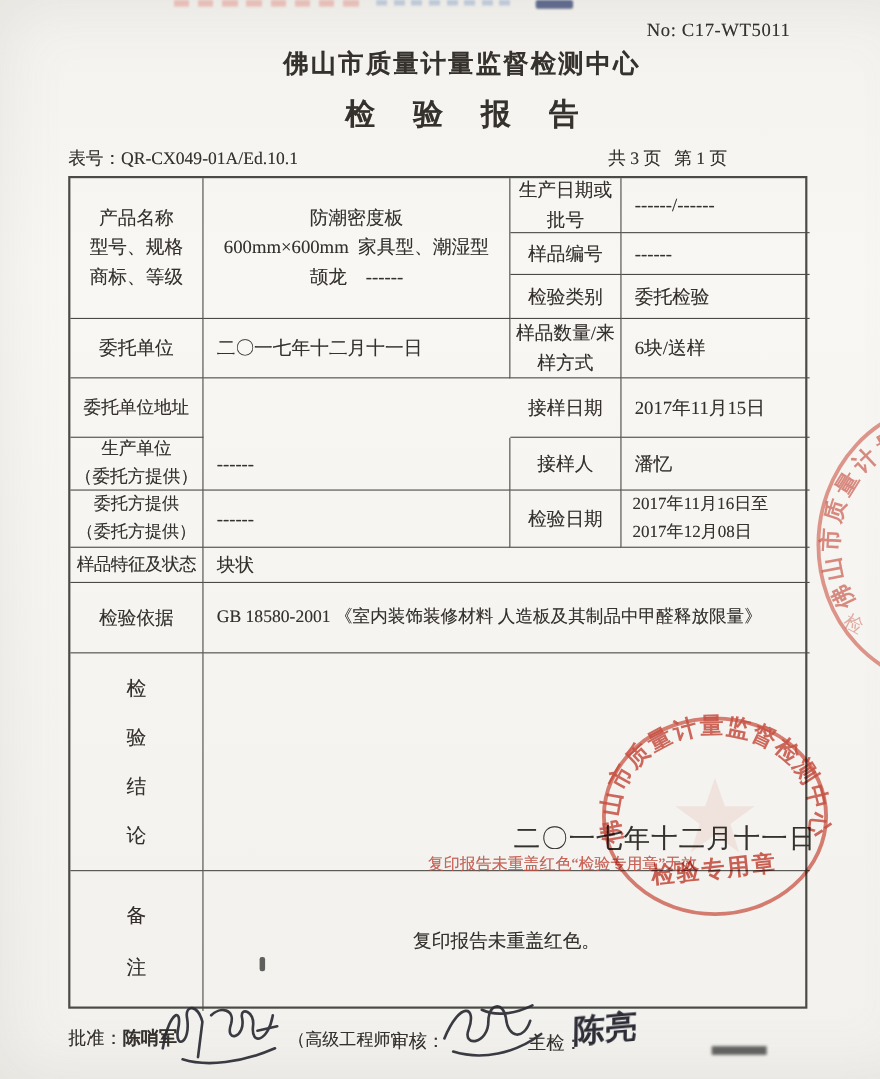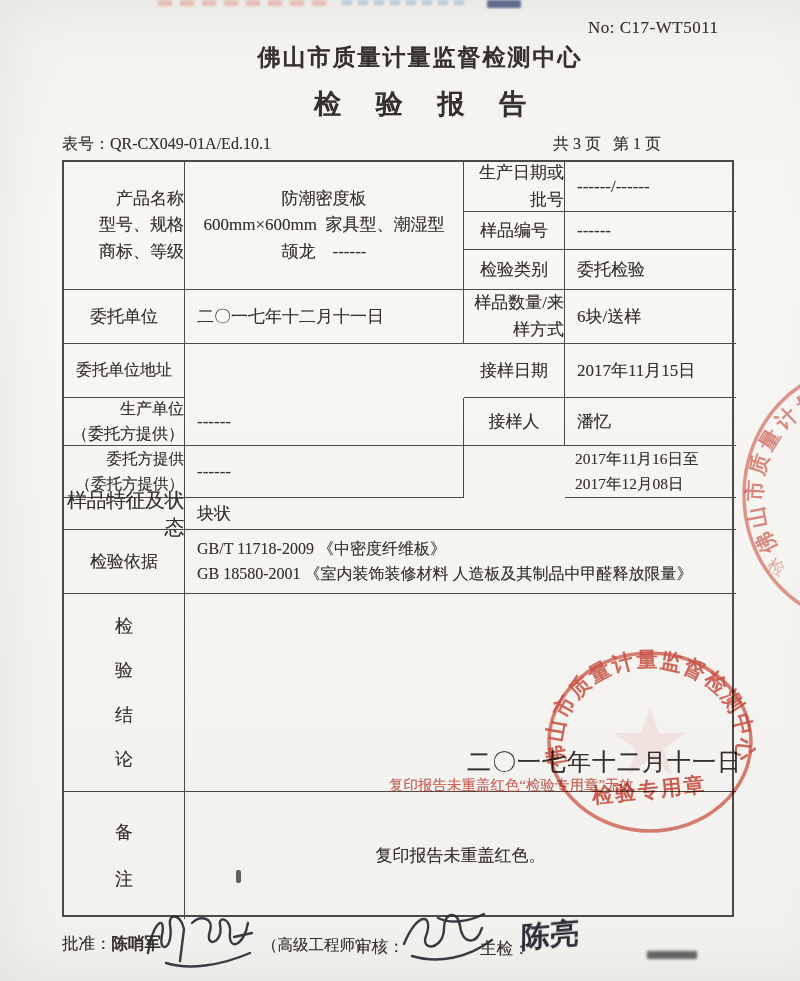--- a/index.html
+++ b/index.html
@@ -26,21 +26,21 @@
   .report-no{top:18px;left:588px;font-size:17px;letter-spacing:.5px;}
   .org-title{top:42px;left:0;width:100%;text-align:center;font-size:23px;font-weight:600;letter-spacing:2px;}
   .report-title{top:86px;left:0;width:100%;text-align:center;font-size:27px;font-weight:600;letter-spacing:14px;text-indent:14px;}
   .form-no{top:134px;left:62px;font-size:16px;}
   .pagination{top:134px;left:553px;font-size:16px;}
   
   .tbl{position:absolute;left:62px;top:160px;width:672px;height:757px;border:2px solid var(--bd);box-sizing:border-box;}
   .c{position:absolute;box-sizing:border-box;display:flex;align-items:center;font-size:17px;color:var(--ink);text-shadow:0 0 .5px rgba(60,55,50,.45);}
   .br{border-right:1.5px solid var(--bd);}
   .bb{border-bottom:1.5px solid var(--bd);}
-  .lab{flex-direction:column;justify-content:center;text-align:right;}
+  .lab{flex-direction:column;justify-content:center;text-align:center;}
   .val{padding-left:12px;}
   .lines{display:flex;flex-direction:column;justify-content:center;width:100%;}
   .lines div{line-height:1.55;}
   .cent{text-align:center;}
   .vlab{flex-direction:column;justify-content:space-between;align-items:center;font-size:18px;}
   .nowrap{white-space:nowrap;}
   
   .concl-text{position:absolute;left:14px;top:16px;width:535px;font-size:16.5px;line-height:34px;}
   .concl-text .ind{text-indent:2em;}
   .concl-date{position:absolute;left:282px;top:152px;font-size:24px;letter-spacing:1px;white-space:nowrap;}
@@ -128,34 +128,34 @@
     <div class="c br bb lab" style="left:400px;top:236px;width:101px;height:48px;">接样人</div>
     <div class="c bb val" style="left:501px;top:236px;width:171px;height:48px;">潘忆</div>
 
     <div class="c br bb lab" style="left:0;top:284px;width:121px;height:52px;font-size:15.5px;">
       <div class="lines">
         <div>委托方提供</div>
         <div>（委托方提供）</div>
       </div>
     </div>
     <div class="c br bb val" style="left:121px;top:284px;width:279px;height:52px;">------</div>
+    <div class="c br bb lab" style="left:400px;top:284px;width:101px;height:52px;">检验日期</div>
     <div class="c bb" style="left:501px;top:284px;width:171px;height:52px;padding-left:10px;font-size:15.5px;">
       <div class="lines">
         <div class="nowrap">2017年11月16日至</div>
         <div class="nowrap">2017年12月08日</div>
       </div>
     </div>
 
-    <div class="c br bb lab" style="left:0;top:336px;width:121px;height:32px;font-size:20px;letter-spacing:-.5px;">样品特征及状态</div>
+    <div class="c br bb lab" style="left:0;top:336px;width:121px;height:32px;font-size:16px;letter-spacing:-.5px;">样品特征及状态</div>
     <div class="c bb val" style="left:121px;top:336px;width:551px;height:32px;">块状</div>
 
     <div class="c br bb lab" style="left:0;top:368px;width:121px;height:64px;">检验依据</div>
     <div class="c bb" style="left:121px;top:368px;width:551px;height:64px;padding-left:12px;font-size:16px;">
       <div class="lines">
-        <div class="nowrap">GB/T 11718-2009 《中密度纤维板》</div>
         <div class="nowrap">GB 18580-2001 《室内装饰装修材料  人造板及其制品中甲醛释放限量》</div>
       </div>
     </div>
 
     <div class="c br bb vlab" style="left:0;top:432px;width:121px;height:198px;padding:20px 0;">
       <div>检</div>
       <div>验</div>
       <div>结</div>
       <div>论</div>
     </div>

